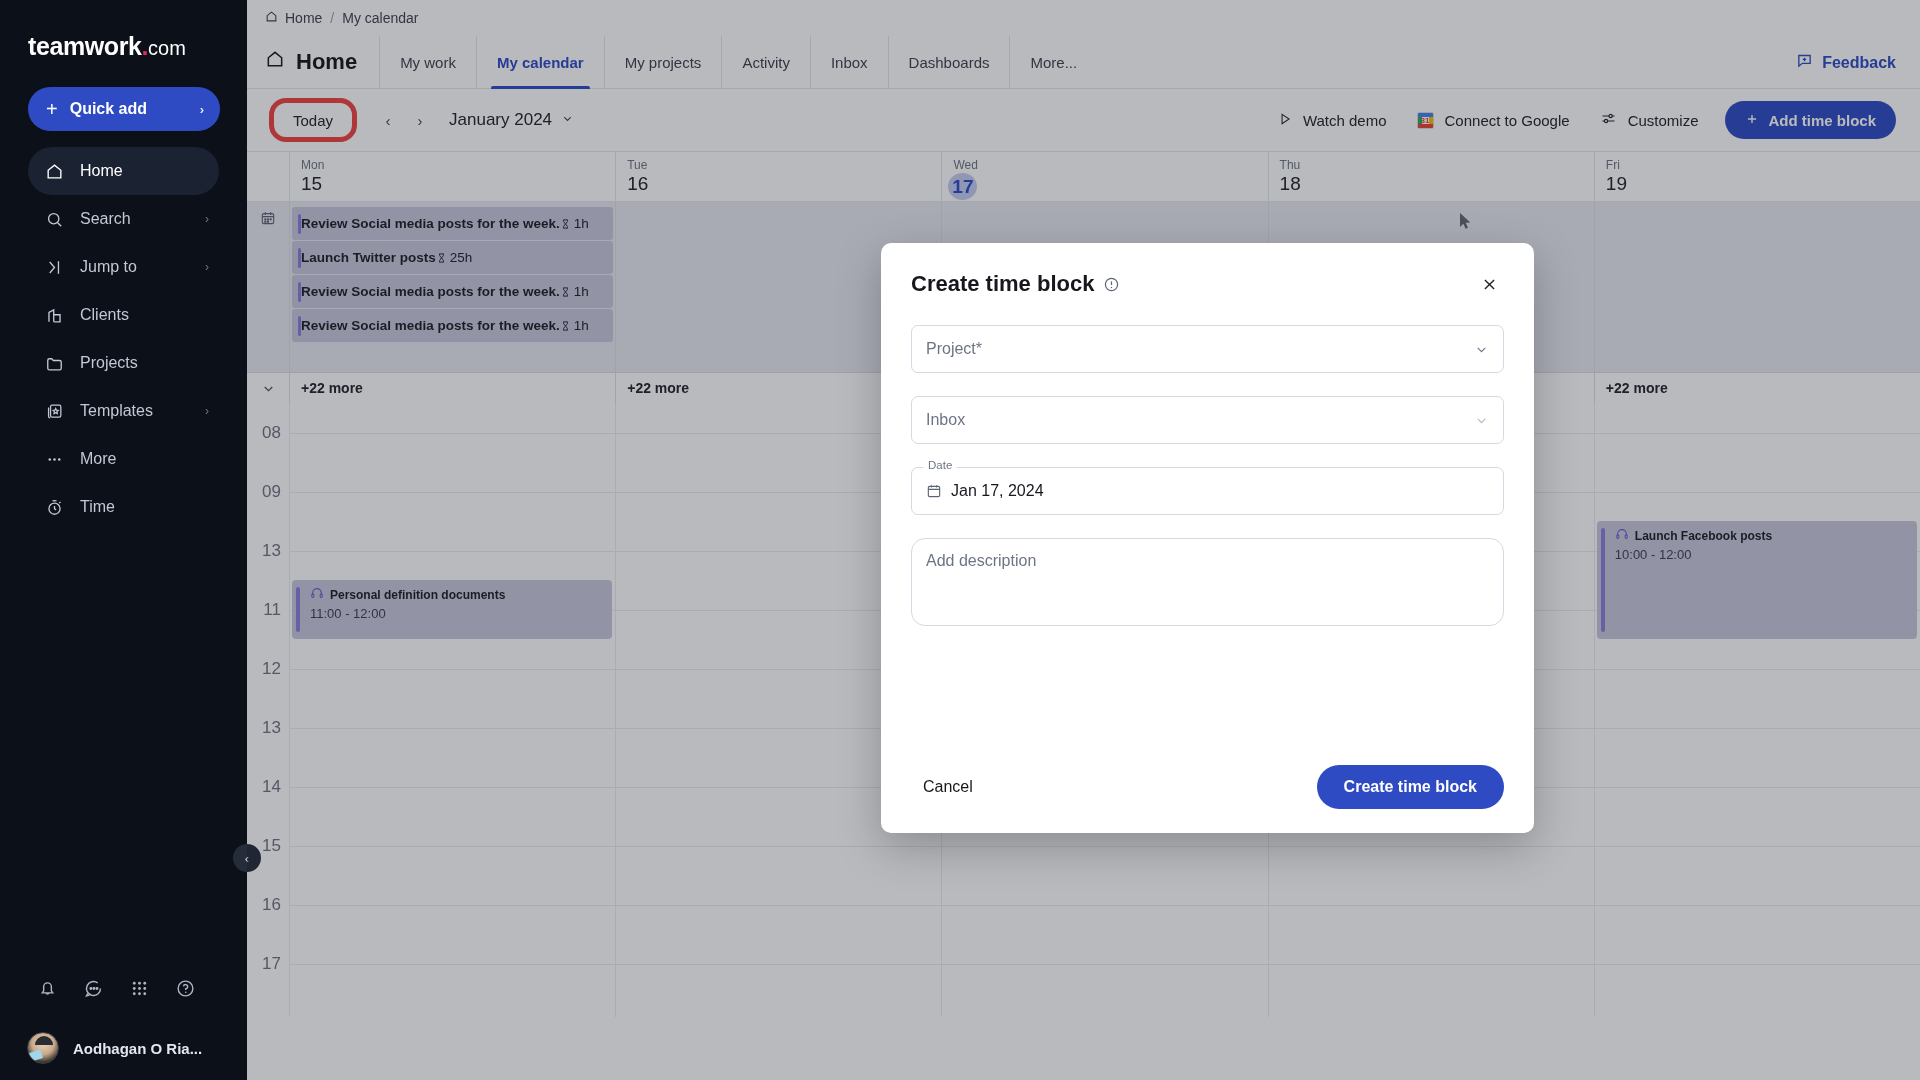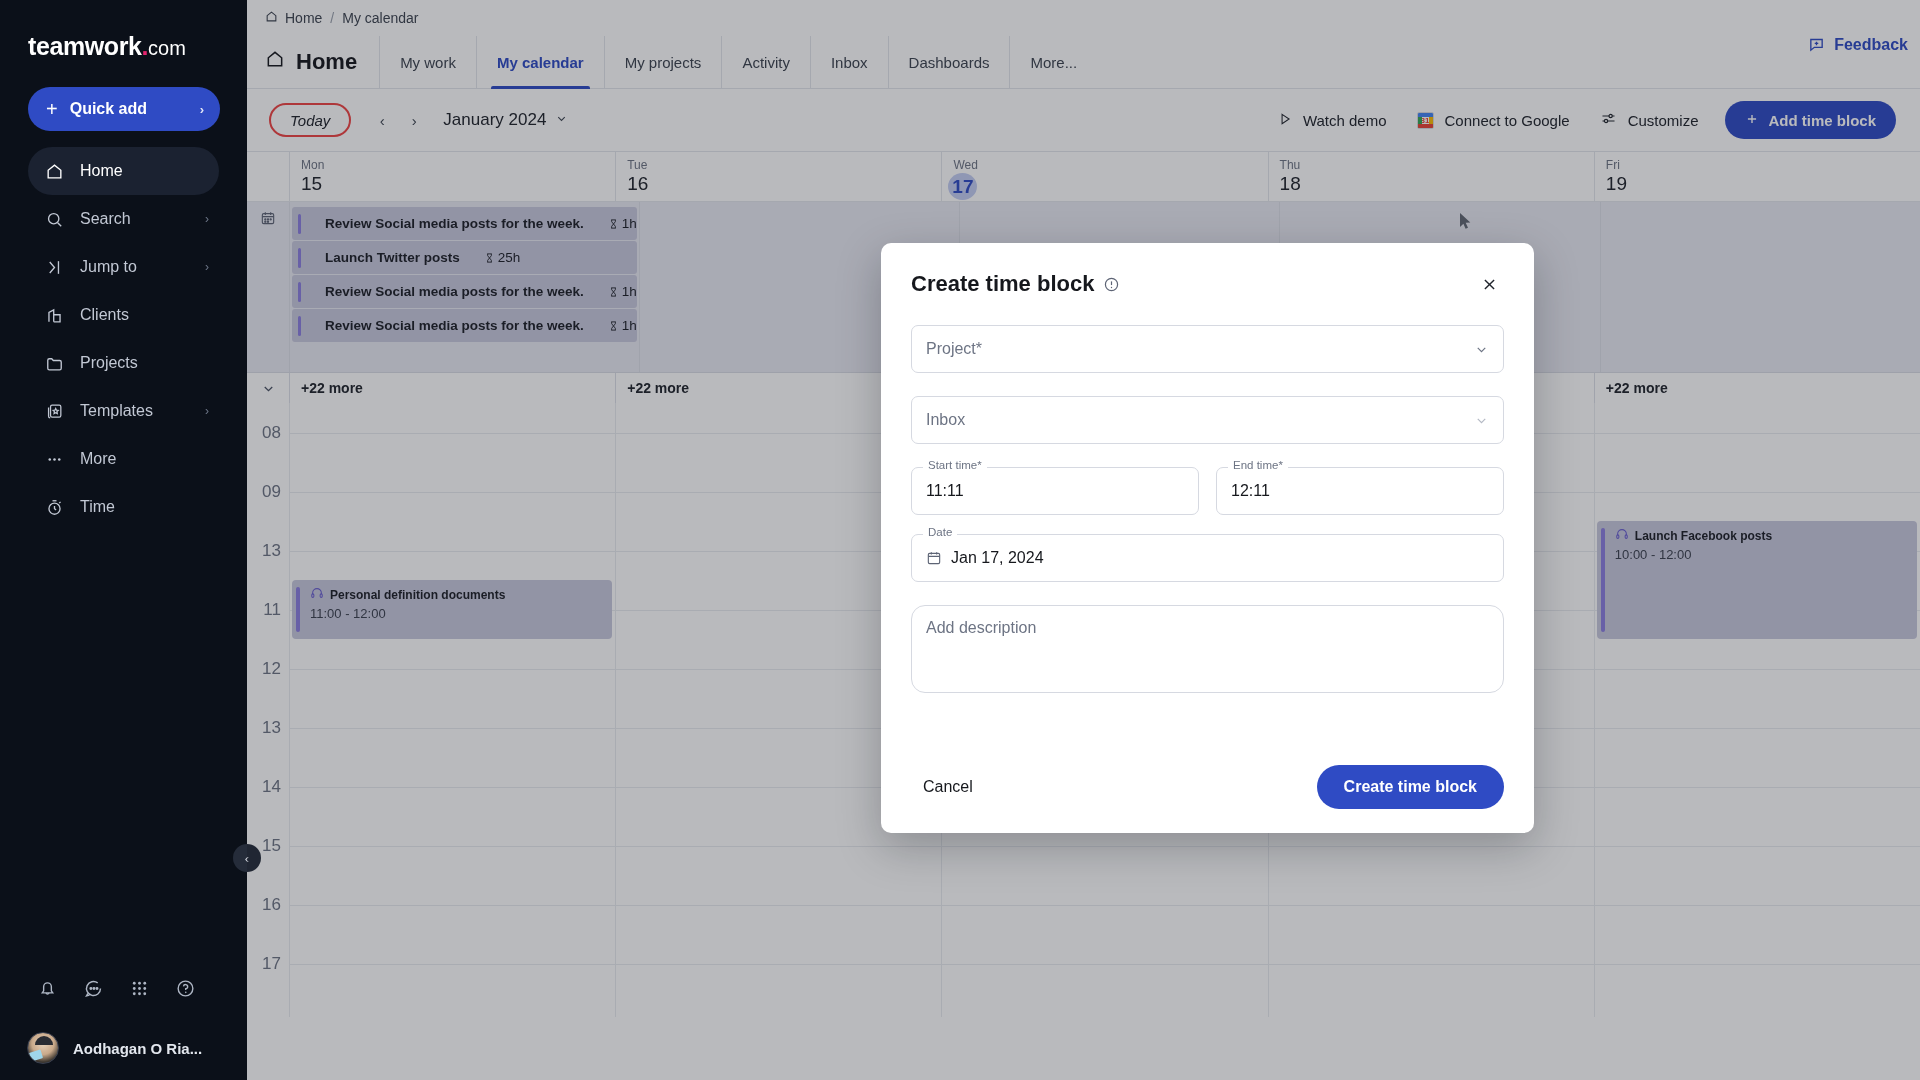--- a/index.html
+++ b/index.html
@@ -109,32 +109,31 @@
     display: flex; align-items: center; padding: 0 20px;
     font-size: 15px; color: #3d4450; cursor: pointer; position: relative;
     border-left: 1px solid #e3e6eb;
   }
   .tab.active { color: #2f4bc4; font-weight: 600; }
   .tab.active::after {
     content: ""; position: absolute; left: 14px; right: 14px; bottom: -1px; height: 3px;
     background: #2f4bc4; border-radius: 2px 2px 0 0;
   }
   .feedback {
-    position: absolute; right: 12px; top: 0; height: 53px;
-    display: flex; align-items: flex-start; gap: 9px;
+    position: absolute; right: 24px; top: 0; height: 53px;
+    display: flex; align-items: center; gap: 9px;
     color: #2f4bc4; font-size: 16px; font-weight: 600; cursor: pointer;
   }
 
   
   .toolbar { height: 62px; display: flex; align-items: center; padding: 0 24px 0 22px; }
   .today-btn {
-    height: 34px; padding: 0 19px; border: 2px solid #ef4444; border-radius: 17px;
+    height: 44px; padding: 0 19px; border: 5px solid #ef4444; border-radius: 17px;
     display: flex; align-items: center; font-size: 15px; color: #20242c; cursor: pointer;
     background: transparent;
-    font-style: italic;
   }
   .nav-arrow { width: 30px; height: 30px; display:flex; align-items:center; justify-content:center;
     color:#3d4450; cursor: pointer; font-size: 15px; }
   .arrow-grp { display: flex; margin-left: 16px; gap: 2px; }
   .month-sel { display: flex; align-items: center; gap: 9px; margin-left: 14px;
     font-size: 17px; color: #20242c; cursor: pointer; }
   .tb-right { margin-left: auto; display: flex; align-items: center; gap: 0; }
   .tb-btn { display: flex; align-items: center; gap: 11px; padding: 0 15px; height: 36px;
     font-size: 15px; color: #20242c; cursor: pointer; }
   .gcal-icon {
@@ -170,21 +169,21 @@
   .allday {
     display: flex; background: #e9eaf2;
     border-bottom: 1px solid #d9dce4;
   }
   .allday-gutter { width: 42px; flex: 0 0 42px; display:flex; flex-direction:column;
     align-items:center; padding-top: 8px; color:#5d6475; }
   .allday-cols { flex: 1; display: flex; }
   .ad-col { flex: 1; border-left: 1px solid #dcdfe7; min-height: 170px; padding-top: 5px; }
   .ad-ev {
     height: 33px; margin: 0 2px 1px 2px; background: #c8c9dd; border-radius: 3px;
-    display: flex; align-items: center; padding-left: 6px; gap: 24px;
+    display: flex; align-items: center; padding-left: 6px; gap: 0;
   }
   .ad-ev .bar { width: 3px; height: 20px; background: #8b7ee0; border-radius: 2px; flex:0 0 3px;}
   .ad-ev .txt { font-size: 13.5px; color: #1c1f27; font-weight: 700; white-space: nowrap; }
   .ad-ev .dur { font-size: 13.5px; color: #1c1f27; font-weight: 400; display:flex; align-items:center; gap:3px;}
   .more-row { height: 30px; display: flex; align-items: center; }
   .more-gutter { width: 42px; flex: 0 0 42px; display:flex; align-items:center; justify-content:center; color:#4a5263;}
   .more-cols { flex: 1; display: flex; height: 30px; }
   .more-cell { flex: 1; border-left: 1px solid #dcdfe7; display:flex; align-items:center;
     padding-left: 11px; font-size: 14px; font-weight: 600; color: #20242c; cursor: pointer; }
 
@@ -728,30 +727,20 @@
 
       <div class="field ph">
         <span>Inbox</span>
         <span class="chev-d light">
             <svg width="15" height="15" viewBox="0 0 24 24" fill="none" stroke="#b4b9c4" stroke-width="1.9">
               <path d="M6 9.5l6 6 6-6"></path>
             </svg>
           </span>
       </div>
 
-      <div class="row2">
-        <div class="field">
-          <span class="flabel">Start time*</span>
-          <span class="fval">11:11</span>
-        </div>
-        <div class="field">
-          <span class="flabel">End time*</span>
-          <span class="fval">12:11</span>
-        </div>
-      </div>
 
       <div class="field">
         <span class="flabel">Date</span>
         <span style="display:flex;margin-right:9px;">
             <svg width="16" height="16" viewBox="0 0 24 24" fill="none" stroke="#5d6475" stroke-width="1.7">
               <rect x="3.5" y="5" width="17" height="15.5" rx="2"></rect>
               <path d="M3.5 9.5h17M8 3.2v3.6M16 3.2v3.6"></path>
             </svg>
           </span>
         <span class="fval">Jan 17, 2024</span>

